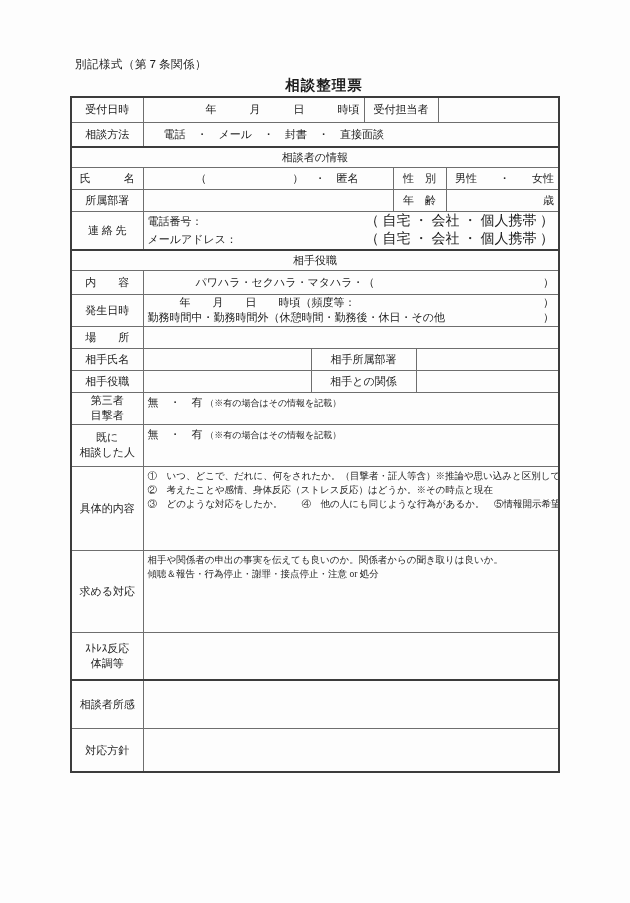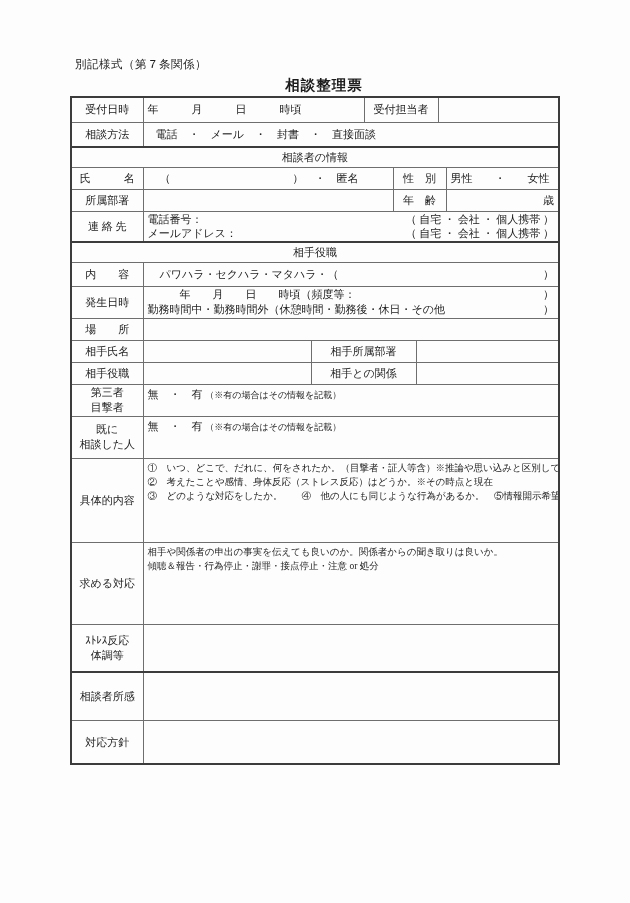--- a/index.html
+++ b/index.html
@@ -29,26 +29,26 @@
   tr.band td{
     border-top:2px solid #3c3c3c;text-align:center;padding:1px 0;
   }
   tr.thick-top td{border-top:2px solid #3c3c3c;}
   td.label{text-align:center;padding:0 2px;}
   td.label .lline{display:block;text-align:center;}
   td.vtop{vertical-align:top;padding-top:2px;}
   .flexline{display:flex;justify-content:space-between;align-items:baseline;}
   .small{font-size:9px;}
   .content-small{font-size:9.5px;line-height:1.5;}
-  .sp-l12{padding-left:12px;}
+  .sp-l12{padding-left:20px;margin-left:28px;}
   .sp-l30{padding-left:32px;gap:32px;}
-  .center{text-align:left;margin-top:36px;}
+  .center{text-align:right;margin-top:36px;}
   .right{text-align:right;}
   .pr30{padding-right:30px;}
-  .note-right{font-size:11px;}
+  .note-right{font-size:14px;}
   .nowrap{white-space:nowrap;}
 </style>
 </head>
 <body>
 
 <div class="sheet">
 
   <div class="form-note">別記様式（第７条関係）</div>
   <div class="form-title">相談整理票</div>
 

